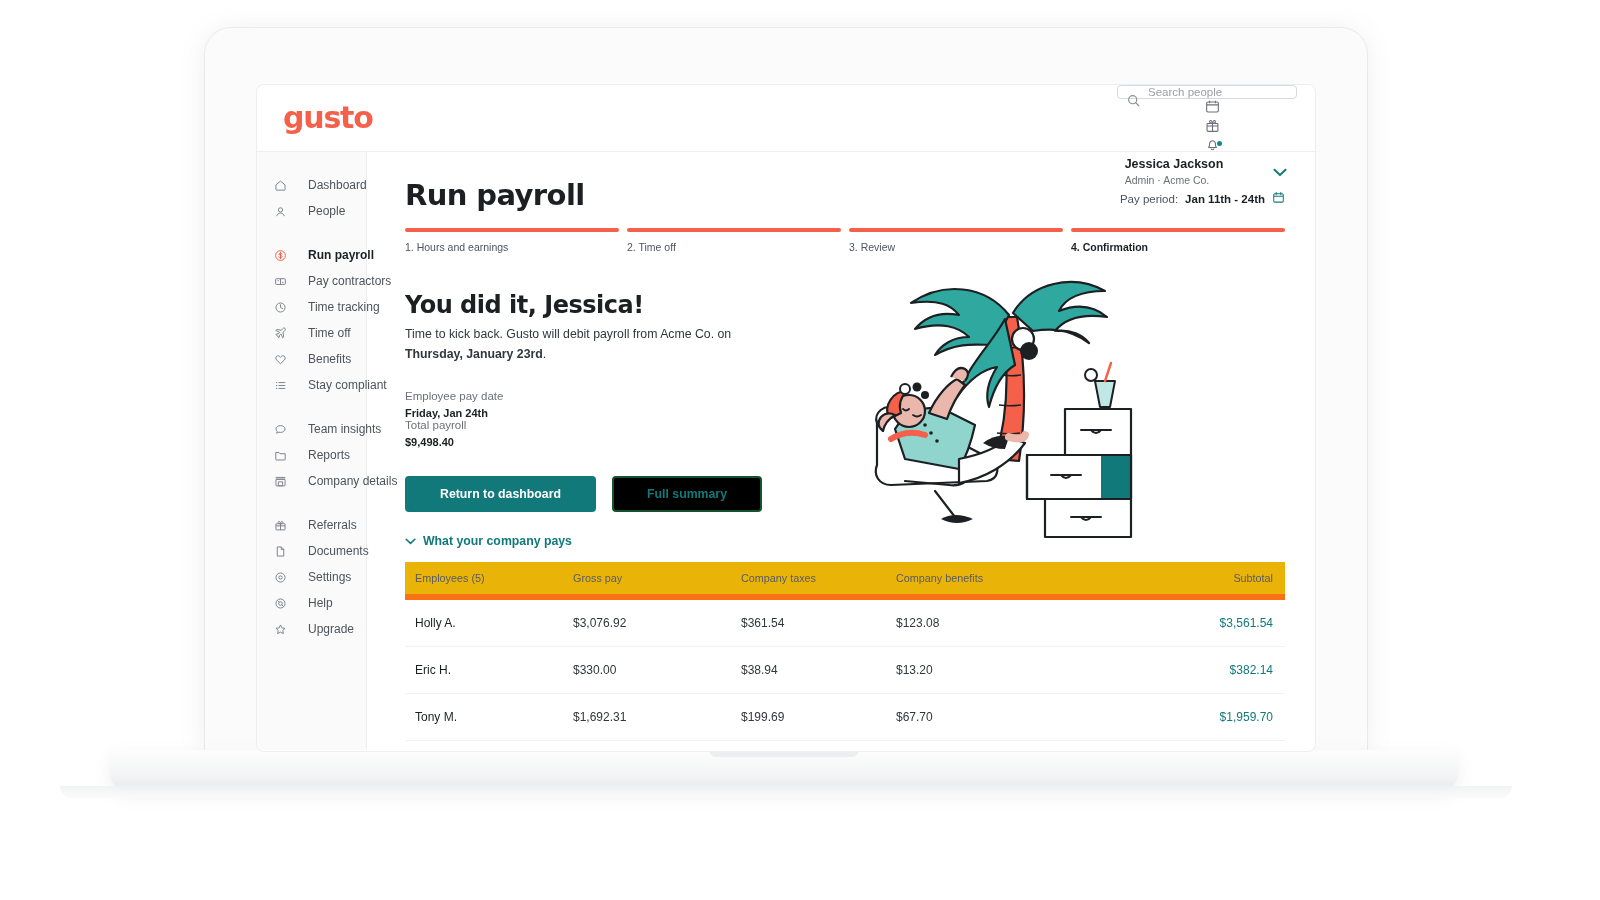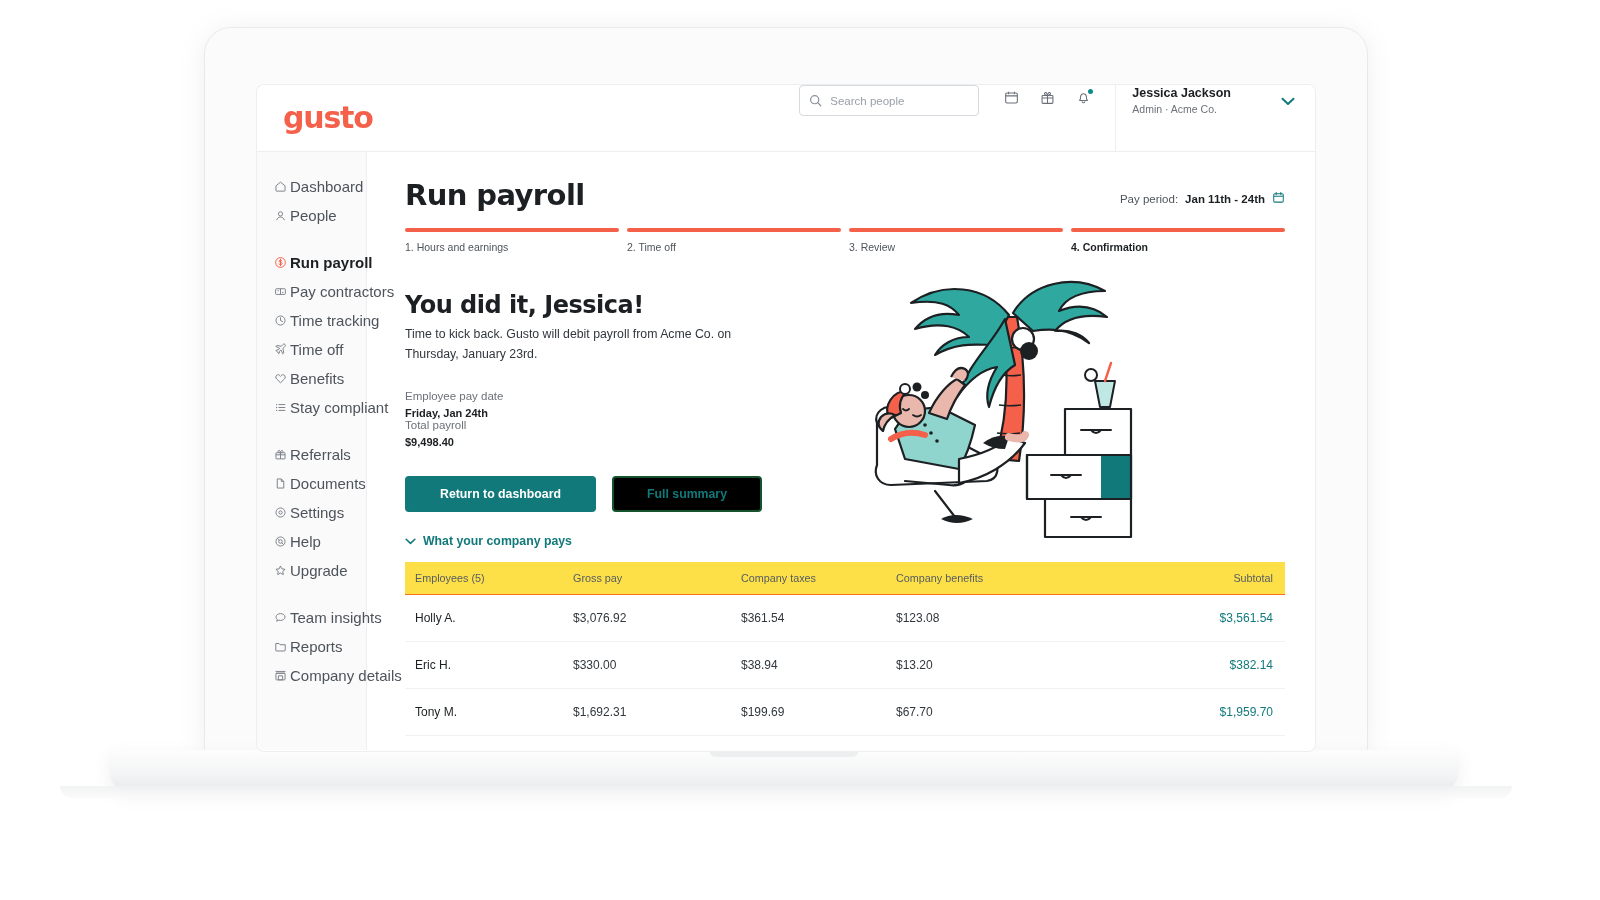--- a/index.html
+++ b/index.html
@@ -56,21 +56,21 @@
   .topbar {
     position: relative; display:flex; align-items:center;
     height: 67px; background:#fff; border-bottom:1px solid #eceef0;
   }
   .logo {
     margin-left: 26px;
     color:#f4604a; font-size:30px; font-weight:700; letter-spacing:-1.2px;
     font-family:"DejaVu Sans", sans-serif;
     line-height:1;
   }
-  .topbar-right { margin-left:auto; display:flex; align-items:flex-start; height:100%; }
+  .topbar-right { margin-left:auto; display:flex; align-items:center; height:100%;flex-direction:column; }
 
   .search {
     position:relative; display:flex; align-items:center;
     width:180px; height:31px;
     border:1px solid #d6d9dd; border-radius:4px;
     padding:0 8px 0 30px;
     margin-right: 18px;
   }
   .search input {
     border:0; outline:0; width:100%; font-size:11.5px; color:#4a5057;
@@ -89,23 +89,23 @@
   .user-sub { font-size:10.5px; color:#6b7178; line-height:1.35; }
   .chev { margin-left:50px; }
 
   
   .body { display:flex; height: 598px; }
 
   
   .sidebar { width:110px; background:#fafafa; border-right:1px solid #eceef0; padding-top:20px; }
   .nav-group { margin-bottom: 18px; }
   .nav-item {
-    display:flex; align-items:center; gap:3px;
+    display:flex; align-items:center; gap:21px;
     padding: 6px 0 6px 16px; cursor:pointer;
-    font-size:15px; color:#4e545b; white-space:nowrap;
+    font-size:12px; color:#4e545b; white-space:nowrap;
   }
   .nav-item .ni { width:14px; height:14px; flex:none; display:flex; align-items:center; justify-content:center;}
   .nav-item.active { color:#1c2023; font-weight:700; }
 
   
   .main { flex:1; padding: 26px 30px 0 38px; position:relative; }
 
   .title-row { display:flex; align-items:flex-end; }
   .page-title { font-size:29px; font-weight:700; color:#1c2023; letter-spacing:-.6px; font-family:"DejaVu Sans", sans-serif;}
   .payperiod { margin-left:auto; display:flex; align-items:center; gap:7px; font-size:11.5px; color:#4e545b; padding-bottom:6px;}
@@ -114,21 +114,21 @@
   .steps { display:flex; gap:8px; margin-top:16px; }
   .step { flex:1; }
   .step .bar { height:4px; border-radius:3px; background:#f4604a; }
   .step .lbl { margin-top:9px; font-size:10.5px; color:#4e545b; }
   .step.current .lbl { color:#1c2023; font-weight:700; }
 
   .hero { display:flex; margin-top:38px; }
   .hero-left { width: 410px; flex:none; }
   .hero-title { font-size:24px; font-weight:700; color:#1c2023; letter-spacing:-.5px; font-family:"DejaVu Sans", sans-serif;}
   .hero-sub { margin-top:6px; font-size:12.3px; color:#31373d; line-height:1.6; max-width:330px;}
-  .hero-sub b { font-weight:400; }
+  .hero-sub b { font-weight:700; }
 
   .facts { display:flex; margin-top:26px;flex-direction:column; }
   .fact { margin-right:60px; }
   .fact-label { font-size:11.5px; color:#6b7178; }
   .fact-value { margin-top:5px; font-size:11px; font-weight:700; color:#1c2023; }
 
   .actions { display:flex; gap:16px; margin-top:28px; }
   .btn {
     height:36px; border-radius:4px; display:flex; align-items:center; justify-content:center;
     font-size:12.3px; font-weight:700; cursor:pointer; padding:0 12px;
@@ -140,21 +140,21 @@
   .hero-art svg { position:absolute; left:18px; top:-28px; }
 
   
   .disclosure {
     display:flex; align-items:center; gap:7px;
     margin-top: 22px; color:#12797a; font-size:12.3px; font-weight:700; cursor:pointer;
   }
   table { width:100%; border-collapse:collapse; margin-top:14px; }
   thead th {
     text-align:left; font-size:10.8px; font-weight:400; color:#565c63;
-    padding:10px 0; border-bottom:1px solid #f97316; background:#fde047;
+    padding:10px 0; border-bottom:6px solid #f97316; background:#eab308;
   }
   thead th:first-child { padding-left:10px; }
   thead th:last-child { text-align:right; padding-right:12px; }
   tbody td {
     font-size:12px; color:#31373d; padding:16px 0; border-bottom:1px solid #f0f1f3;
   }
   tbody td:first-child { padding-left:10px; color:#1c2023; }
   tbody td:last-child { text-align:right; padding-right:12px; color:#12797a; }
   .col1{width:168px;} .col2{width:168px;} .col3{width:155px;} .col4{width:195px;}
 </style>
@@ -314,20 +314,50 @@
                 <circle cx="3.2" cy="11.6" r=".8" fill="#7c828a" stroke="none"></circle>
               </svg>
             </span>
             <span>Stay compliant</span>
           </div>
         </div>
 
         <div class="nav-group">
           <div class="nav-item">
             <span class="ni">
+              <svg width="13" height="13" viewBox="0 0 16 16" fill="none" stroke="#7c828a" stroke-width="1.2" stroke-linejoin="round">
+                <path d="M8 3.2c3.1 0 5.6 1.9 5.6 4.2S11.1 11.6 8 11.6c-.7 0-1.4-.1-2-.3l-2.8 1.2.9-2.1c-1-.8-1.7-1.8-1.7-3 0-2.3 2.5-4.2 5.6-4.2z"></path>
+              </svg>
+            </span>
+            <span>Team insights</span>
+          </div>
+          <div class="nav-item">
+            <span class="ni">
+              <svg width="13" height="13" viewBox="0 0 16 16" fill="none" stroke="#7c828a" stroke-width="1.2" stroke-linejoin="round">
+                <path d="M2.2 4.3h4l1.2 1.5h6.4v7.1a.6.6 0 0 1-.6.6H2.8a.6.6 0 0 1-.6-.6z"></path>
+              </svg>
+            </span>
+            <span>Reports</span>
+          </div>
+          <div class="nav-item">
+            <span class="ni">
+              <svg width="13" height="13" viewBox="0 0 16 16" fill="none" stroke="#7c828a" stroke-width="1.2" stroke-linejoin="round">
+                <rect x="2.4" y="5.2" width="11.2" height="8.2" rx=".6"></rect>
+                <line x1="2.4" y1="5.2" x2="13.6" y2="5.2"></line>
+                <line x1="2" y1="3" x2="14" y2="3"></line>
+                <rect x="5.4" y="8.4" width="5.2" height="5"></rect>
+              </svg>
+            </span>
+            <span>Company details</span>
+          </div>
+        </div>
+
+        <div class="nav-group">
+          <div class="nav-item">
+            <span class="ni">
               <svg width="13" height="13" viewBox="0 0 16 16" fill="none" stroke="#7c828a" stroke-width="1.2">
                 <rect x="2.4" y="5.8" width="11.2" height="7.6" rx=".6"></rect>
                 <line x1="2.4" y1="8.4" x2="13.6" y2="8.4"></line>
                   <line x1="8" y1="5.8" x2="8" y2="13.4"></line>
                 <path d="M8 5.8S5.7 5.9 5.2 4.7c-.4-1 .3-2.2 1.3-1.8C7.5 3.2 8 5.8 8 5.8z"></path>
                 <path d="M8 5.8s2.3.1 2.8-1.1c.4-1-.3-2.2-1.3-1.8C8.5 3.2 8 5.8 8 5.8z"></path>
               </svg>
             </span>
             <span>Referrals</span>
           </div>
@@ -360,50 +390,20 @@
             </span>
             <span>Help</span>
           </div>
           <div class="nav-item">
             <span class="ni">
               <svg width="13" height="13" viewBox="0 0 16 16" fill="none" stroke="#7c828a" stroke-width="1.2" stroke-linejoin="round">
                 <polygon points="8,2.4 9.7,6 13.6,6.5 10.8,9.2 11.5,13 8,11.2 4.5,13 5.2,9.2 2.4,6.5 6.3,6"></polygon>
               </svg>
             </span>
             <span>Upgrade</span>
-          </div>
-        </div>
-
-        <div class="nav-group">
-          <div class="nav-item">
-            <span class="ni">
-              <svg width="13" height="13" viewBox="0 0 16 16" fill="none" stroke="#7c828a" stroke-width="1.2" stroke-linejoin="round">
-                <path d="M8 3.2c3.1 0 5.6 1.9 5.6 4.2S11.1 11.6 8 11.6c-.7 0-1.4-.1-2-.3l-2.8 1.2.9-2.1c-1-.8-1.7-1.8-1.7-3 0-2.3 2.5-4.2 5.6-4.2z"></path>
-              </svg>
-            </span>
-            <span>Team insights</span>
-          </div>
-          <div class="nav-item">
-            <span class="ni">
-              <svg width="13" height="13" viewBox="0 0 16 16" fill="none" stroke="#7c828a" stroke-width="1.2" stroke-linejoin="round">
-                <path d="M2.2 4.3h4l1.2 1.5h6.4v7.1a.6.6 0 0 1-.6.6H2.8a.6.6 0 0 1-.6-.6z"></path>
-              </svg>
-            </span>
-            <span>Reports</span>
-          </div>
-          <div class="nav-item">
-            <span class="ni">
-              <svg width="13" height="13" viewBox="0 0 16 16" fill="none" stroke="#7c828a" stroke-width="1.2" stroke-linejoin="round">
-                <rect x="2.4" y="5.2" width="11.2" height="8.2" rx=".6"></rect>
-                <line x1="2.4" y1="5.2" x2="13.6" y2="5.2"></line>
-                <line x1="2" y1="3" x2="14" y2="3"></line>
-                <rect x="5.4" y="8.4" width="5.2" height="5"></rect>
-              </svg>
-            </span>
-            <span>Company details</span>
           </div>
         </div>
       </div>
 
       <div class="main">
 
         <div class="title-row">
           <div class="page-title">Run payroll</div>
           <div class="payperiod">
             <span>Pay period:</span>

